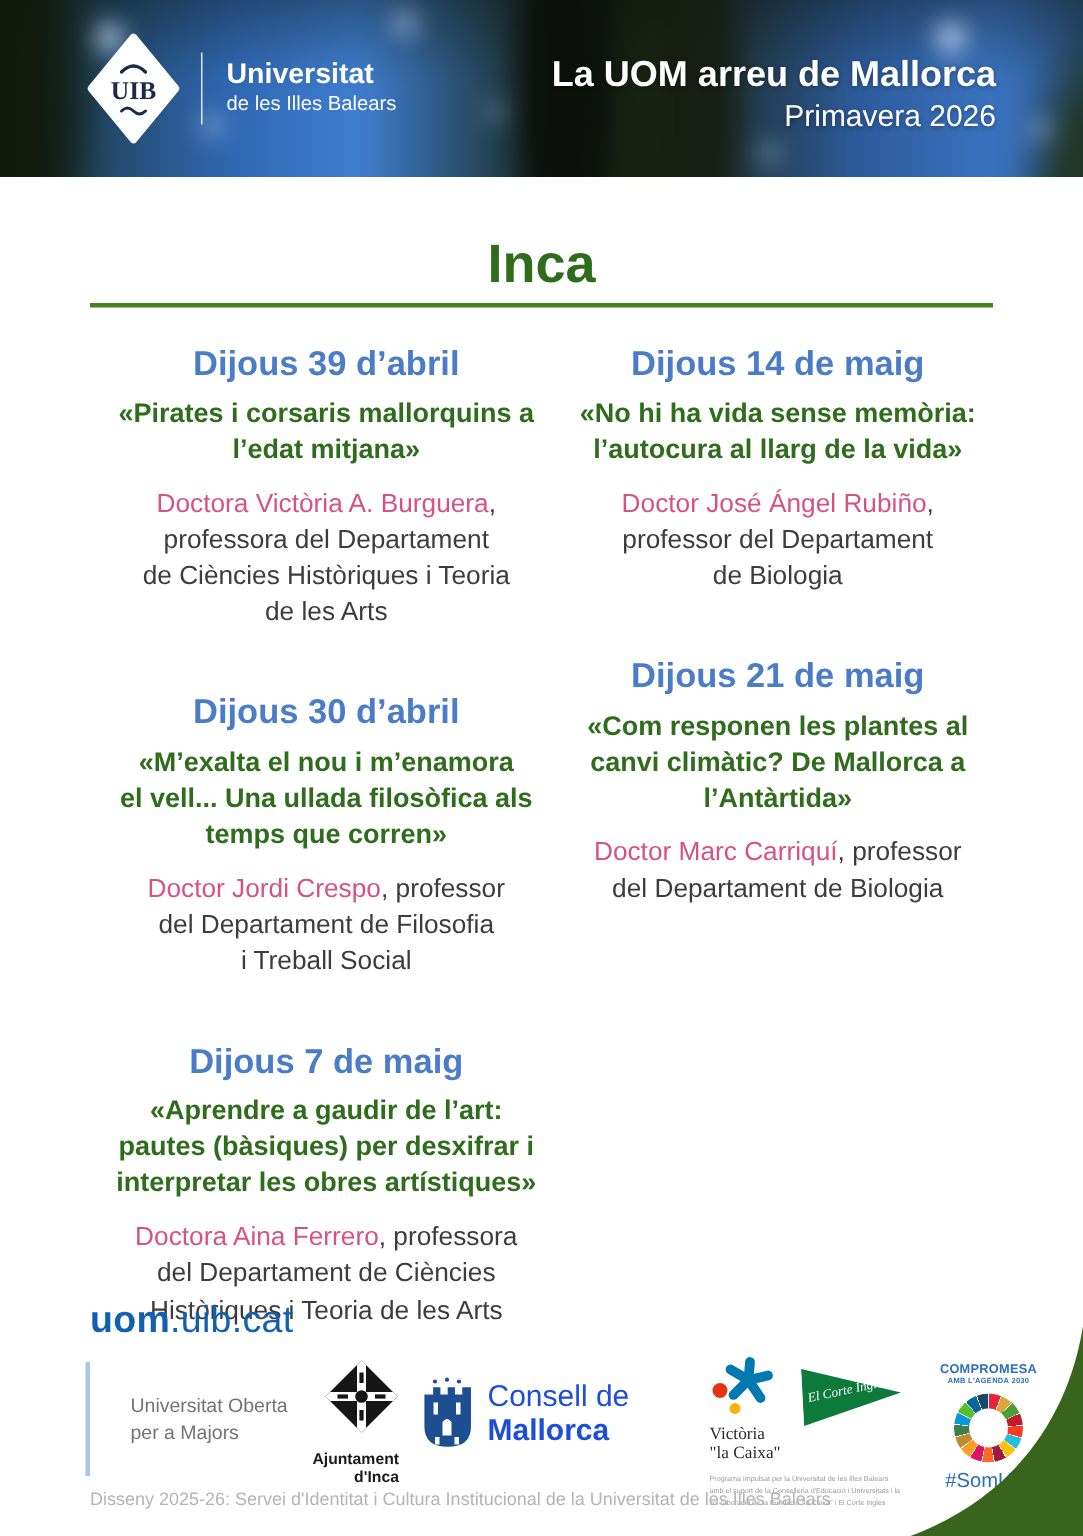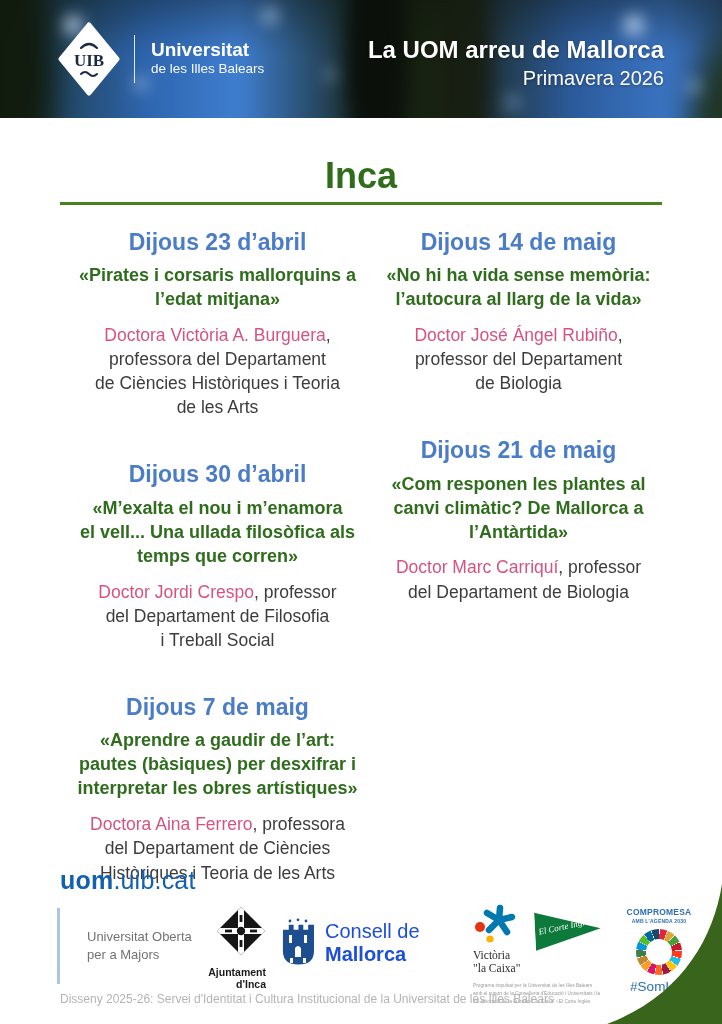--- a/index.html
+++ b/index.html
@@ -107,21 +107,21 @@
   </header>
 
   <main class="content">
     <h1 class="city-title">Inca</h1>
     <div class="rule"></div>
 
     <section class="columns">
       <div class="col-left">
 
         <article class="event">
-          <h2 class="event-date">Dijous 23 d’abril</h2>
+          <h2 class="event-date">Dijous 39 d’abril</h2>
           <h3 class="event-title">«Pirates i corsaris mallorquins a
 l’edat mitjana»</h3>
           <p class="event-meta"><span class="speaker">Doctora Victòria A. Burguera</span><span class="affil">,
 professora del Departament
 de Ciències Històriques i Teoria
 de les Arts</span></p>
         </article>
 
         <article class="event">
           <h2 class="event-date">Dijous 30 d’abril</h2>

